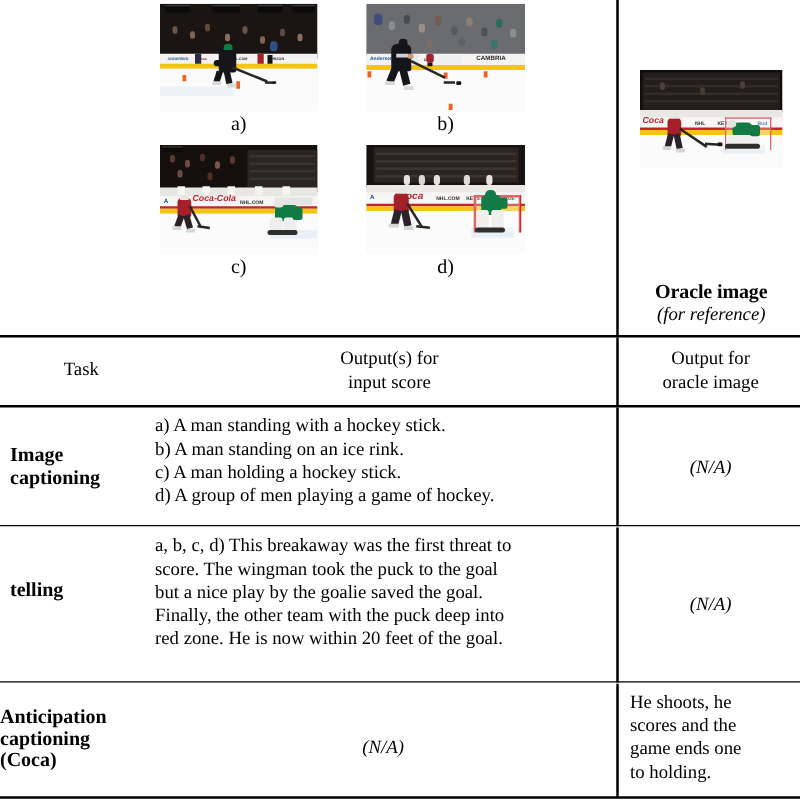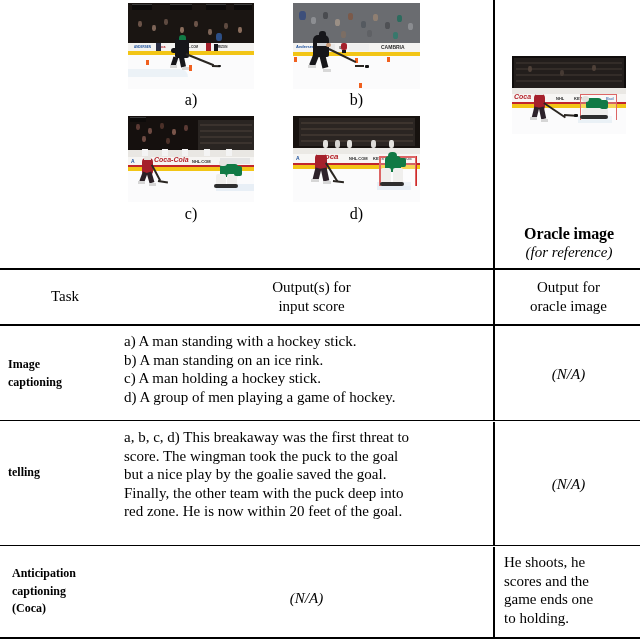--- a/index.html
+++ b/index.html
@@ -15,21 +15,21 @@
   
   .imggrid{position:absolute;left:0;top:0;width:494px;height:269px;}
   .thumb{position:absolute;overflow:hidden;background:#f2f2f2;}
   .caplabel{position:absolute;text-align:center;font-size:16px;line-height:16px;}
 
   .colhead{position:absolute;text-align:center;}
   .colhead .b{font-weight:bold;font-size:16px;line-height:19px;letter-spacing:-0.1px;}
   .colhead .i{font-style:italic;font-size:15px;line-height:19px;}
 
   .cell{position:absolute;}
-  .cell.tsk{font-weight:bold;font-size:12px;line-height:17.5px;font-family:Liberation Serif, serif;}
+  .cell.tsk{font-weight:bold;font-size:16px;line-height:17.5px;font-family:Liberation Serif, serif;}
   .cell.body{font-size:15px;line-height:18.6px;}
   .cell.ctr{text-align:center;}
   .cell.hd{font-size:15px;line-height:18.5px;text-align:center;}
   .na{font-style:italic;font-size:15px;}
 
   
   .rink{position:absolute;inset:0;}
   .crowd{position:absolute;left:0;top:0;width:100%;}
   .crowd.dark{background:#1a1512;}
   .crowd.grey{background:#5d5f63;}
@@ -367,21 +367,21 @@
     <div>a, b, c, d) This breakaway was the first threat to</div>
     <div>score. The wingman took the puck to the goal</div>
     <div>but a nice play by the goalie saved the goal.</div>
     <div>Finally, the other team with the puck deep into</div>
     <div>red zone. He is now within 20 feet of the goal.</div>
   </div>
   <div class="cell ctr" style="left:497px;top:475px;width:143px;">
     <span class="na">(N/A)</span>
   </div>
 
-  <div class="cell tsk" style="left:12px;top:565px;width:124px;">
+  <div class="cell tsk" style="left:0;top:565px;width:124px;">
     <div>Anticipation</div>
     <div>captioning</div>
     <div>(Coca)</div>
   </div>
   <div class="cell ctr" style="left:124px;top:589px;width:365px;">
     <span class="na">(N/A)</span>
   </div>
   <div class="cell body" style="left:504px;top:553px;width:136px;">
     <div>He shoots, he</div>
     <div>scores and the</div>

